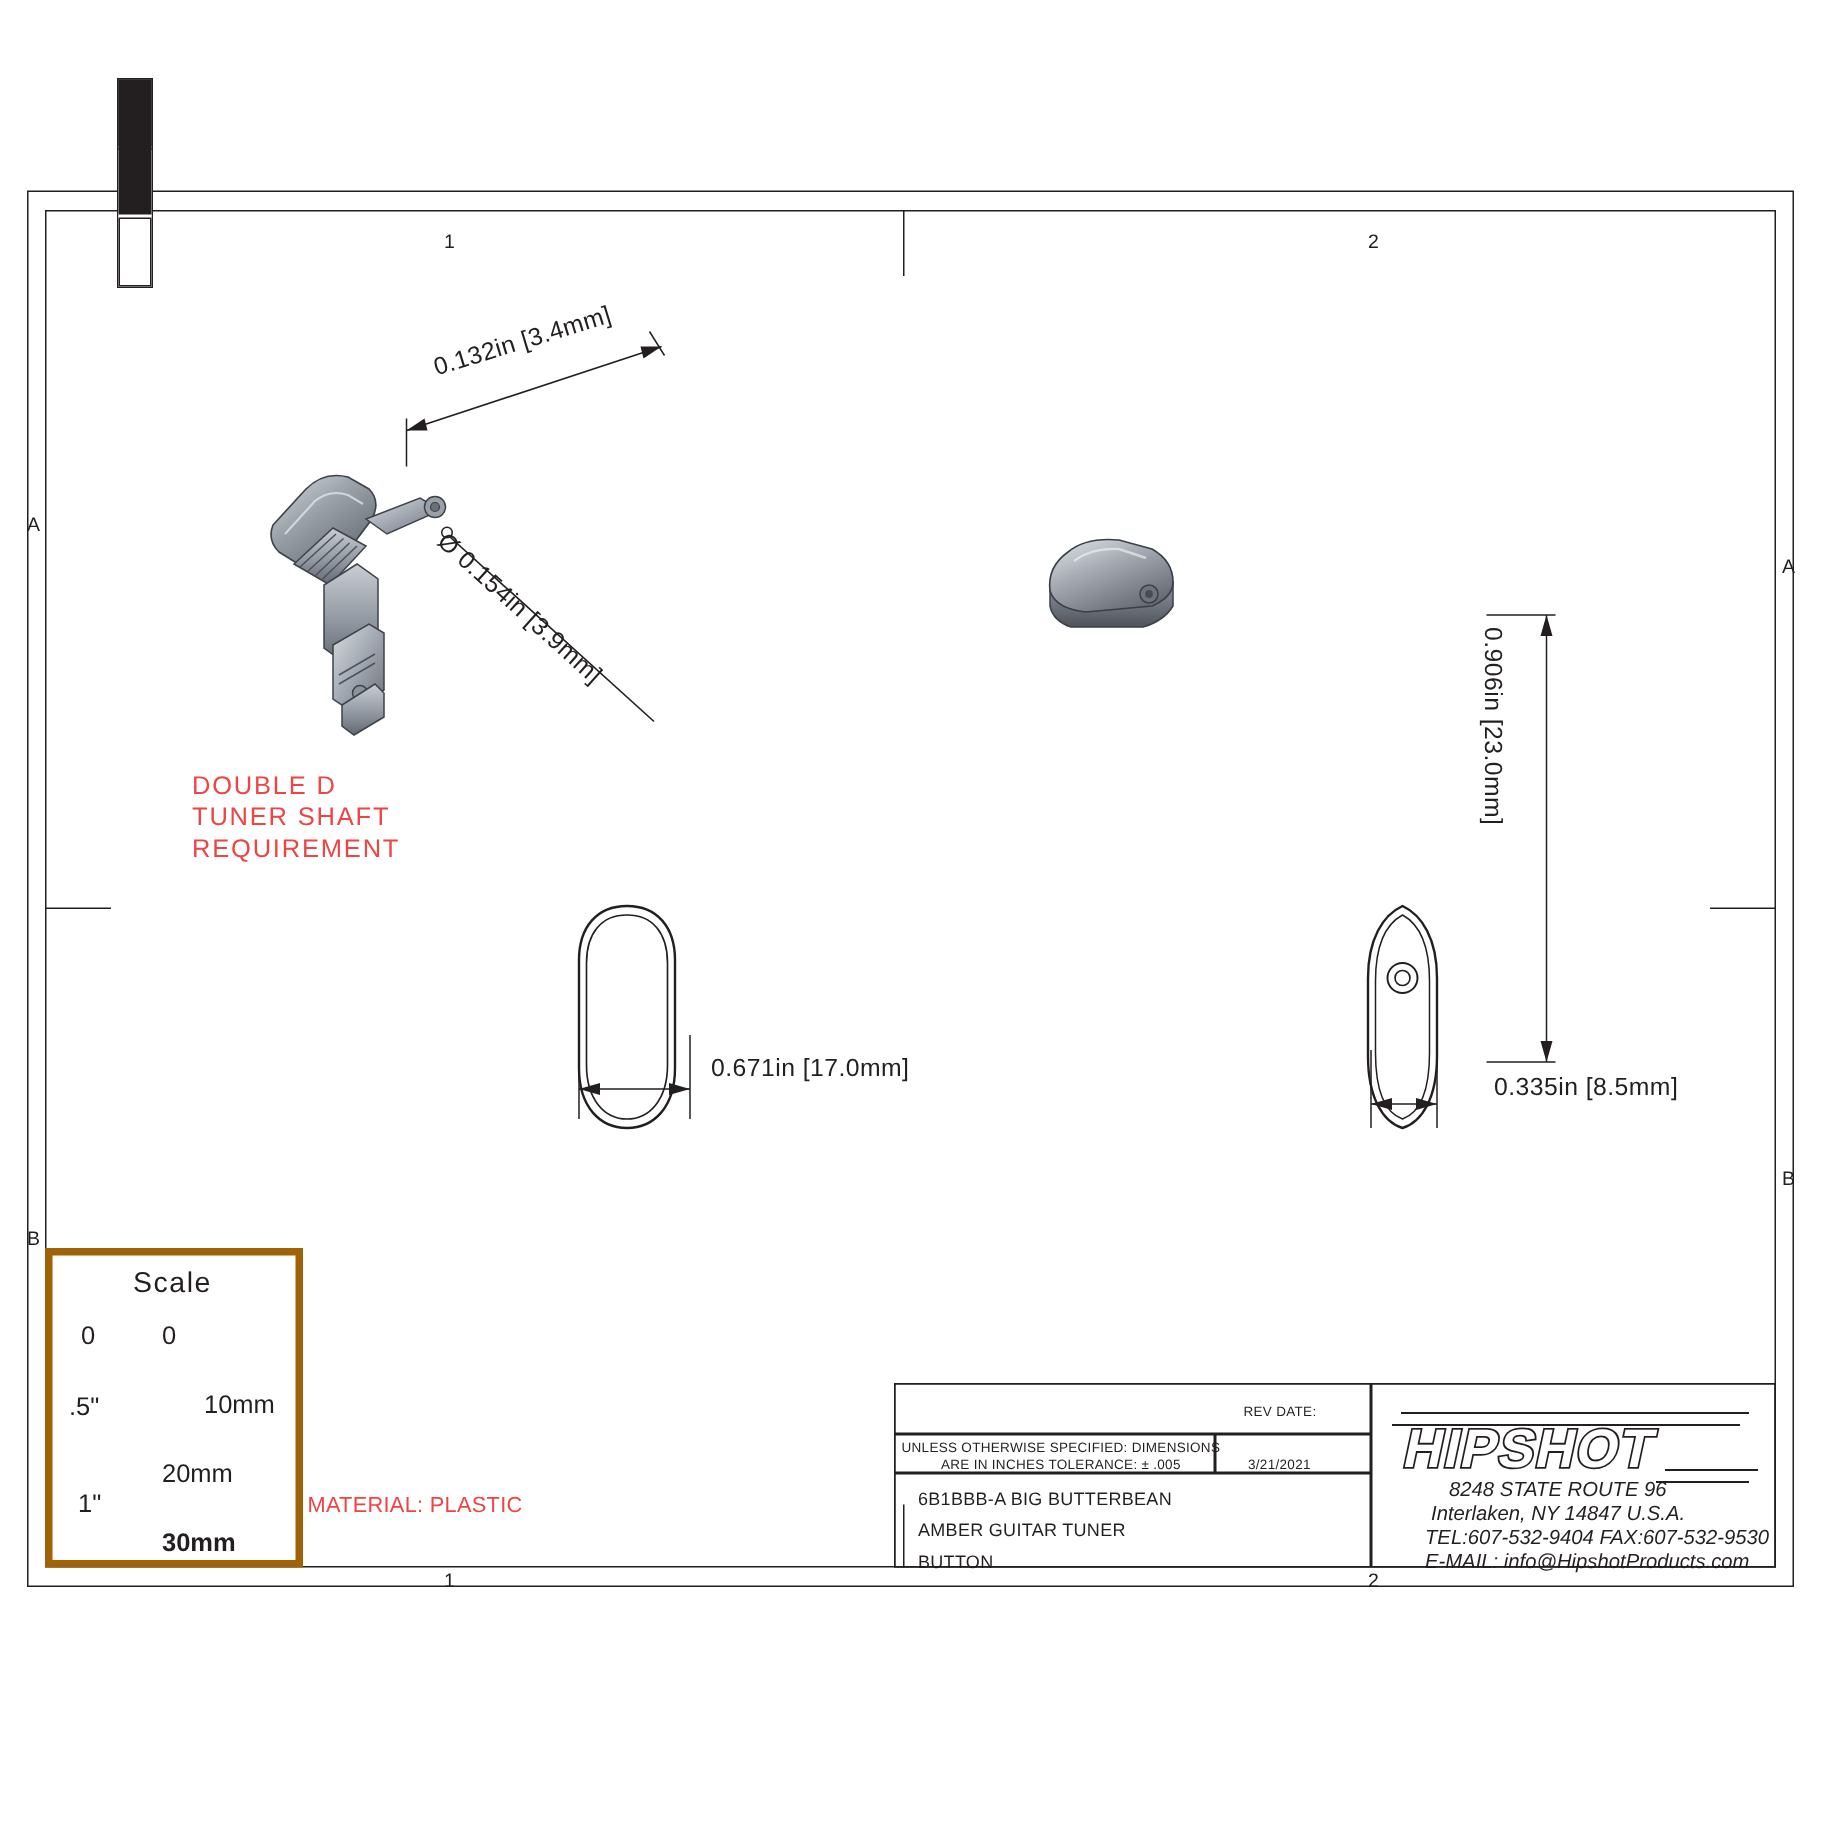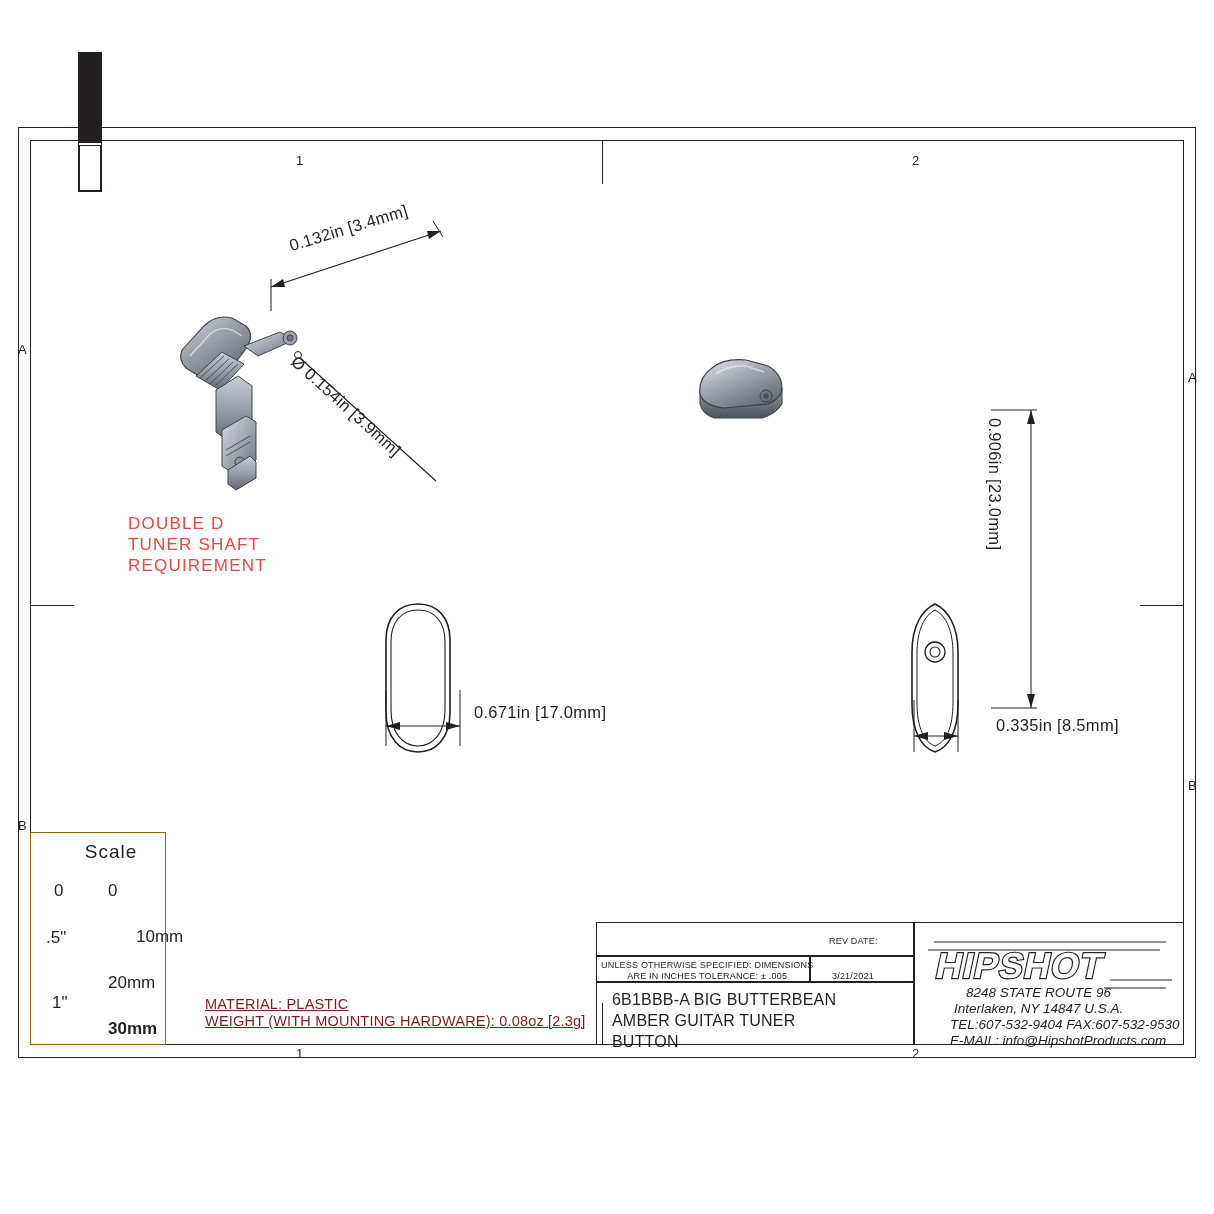--- a/index.html
+++ b/index.html
@@ -7,26 +7,26 @@
   #sheet{position:relative;width:1214px;height:1214px;overflow:hidden;}
 
   
   .frame-outer{position:absolute;left:18px;top:127px;width:1178px;height:931px;border:1.5px solid #231f20;box-sizing:border-box;}
   .frame-inner{position:absolute;left:30px;top:140px;width:1154px;height:905px;border:1px solid #231f20;box-sizing:border-box;}
 
   .zone-label{position:absolute;font-size:13px;color:#231f20;letter-spacing:.5px;}
   .tick{position:absolute;background:#231f20;}
 
   
-  .txt{position:absolute;white-space:pre;color:#7f1d1d;text-decoration:underline;}
+  .txt{position:absolute;white-space:pre;color:#ef4444;}
   .lbl-blk{position:absolute;font-size:17px;line-height:21px;letter-spacing:1.2px;white-space:pre;color:#ef4444;}
   .dimtxt{position:absolute;font-size:16.5px;white-space:nowrap;color:#231f20;letter-spacing:.3px;}
 
   
-  .scalebox{position:absolute;left:30px;top:832px;width:136px;height:213px;border:1px solid #a16207;box-sizing:border-box;}
+  .scalebox{position:absolute;left:30px;top:832px;width:172px;height:213px;border:5px solid #a16207;box-sizing:border-box;}
   .scale-title{position:absolute;left:0;top:8px;width:160px;text-align:center;font-size:19px;letter-spacing:1px;}
   .scale-rule{position:absolute;left:78px;top:52px;width:24px;height:140px;border:1px solid #231f20;box-sizing:border-box;background:#fff;}
   .scale-seg{position:absolute;left:0;width:22px;background:#231f20;}
   .scale-lab{position:absolute;font-size:17px;white-space:nowrap;}
 
   
   .tb{position:absolute;border:1px solid #231f20;box-sizing:border-box;}
   .tb-txt{position:absolute;white-space:pre;color:#231f20;}
   .tiny{font-size:7.2px;line-height:9px;letter-spacing:.1px;}
   .small{font-size:9px;line-height:11px;letter-spacing:.2px;}
@@ -194,34 +194,33 @@
   <div class="scale-lab" style="left:54px;top:881px;">0</div>
   <div class="scale-lab" style="left:46px;top:928px;">.5"</div>
   <div class="scale-lab" style="left:52px;top:993px;">1"</div>
 
   <div class="scale-lab" style="left:108px;top:881px;">0</div>
   <div class="scale-lab" style="left:108px;top:927px;margin-left:28px;">10mm</div>
   <div class="scale-lab" style="left:108px;top:973px;">20mm</div>
   <div class="scale-lab" style="left:108px;top:1019px;font-weight:bold;">30mm</div>
 
   <div class="txt" style="left:205px;top:996px;font-size:14.5px;letter-spacing:.2px;">MATERIAL: PLASTIC</div>
-  <div class="txt" style="left:205px;top:1013px;font-size:14.5px;letter-spacing:.2px;">WEIGHT (WITH MOUNTING HARDWARE): 0.08oz [2.3g]</div>
 
   <div class="tb" style="left:596px;top:922px;width:588px;height:123px;"></div>
   <div class="tb" style="left:596px;top:922px;width:318px;height:34px;"></div>
   <div class="tb" style="left:596px;top:956px;width:214px;height:26px;"></div>
   <div class="tb" style="left:810px;top:956px;width:104px;height:26px;"></div>
   <div class="tb" style="left:596px;top:982px;width:318px;height:63px;"></div>
   <div class="tb" style="left:914px;top:922px;width:270px;height:123px;"></div>
 
   <div class="tb-txt small" style="left:601px;top:960px;text-align:center;">UNLESS OTHERWISE SPECIFIED: DIMENSIONS
 ARE IN INCHES TOLERANCE: ± .005</div>
   <div class="tb-txt small" style="left:829px;top:936px;">REV DATE:</div>
   <div class="tb-txt small" style="left:832px;top:971px;">3/21/2021</div>
-  <div class="tb-txt" style="left:612px;top:989px;font-size:16px;line-height:21px;letter-spacing:.2px;">6B1BBB-A BIG BUTTERBEAN
+  <div class="tb-txt" style="left:612px;top:989px;font-size:12px;line-height:21px;letter-spacing:.2px;">6B1BBB-A BIG BUTTERBEAN
 AMBER GUITAR TUNER
 BUTTON</div>
 
   <div class="logo-wrap">
     <svg width="270" height="123" viewBox="0 0 270 123">
       <g transform="skewX(-12)">
         <text x="32" y="56" font-family="Liberation Sans, sans-serif" font-size="36" font-weight="bold" fill="#ffffff" stroke="#231f20" stroke-width="2.4" letter-spacing="1">HIPSHOT</text>
         <text x="32" y="56" font-family="Liberation Sans, sans-serif" font-size="36" font-weight="bold" fill="#ffffff" letter-spacing="1">HIPSHOT</text>
       </g>
       <line x1="20" y1="20" x2="252" y2="20" stroke="#231f20" stroke-width="1.2"></line>

